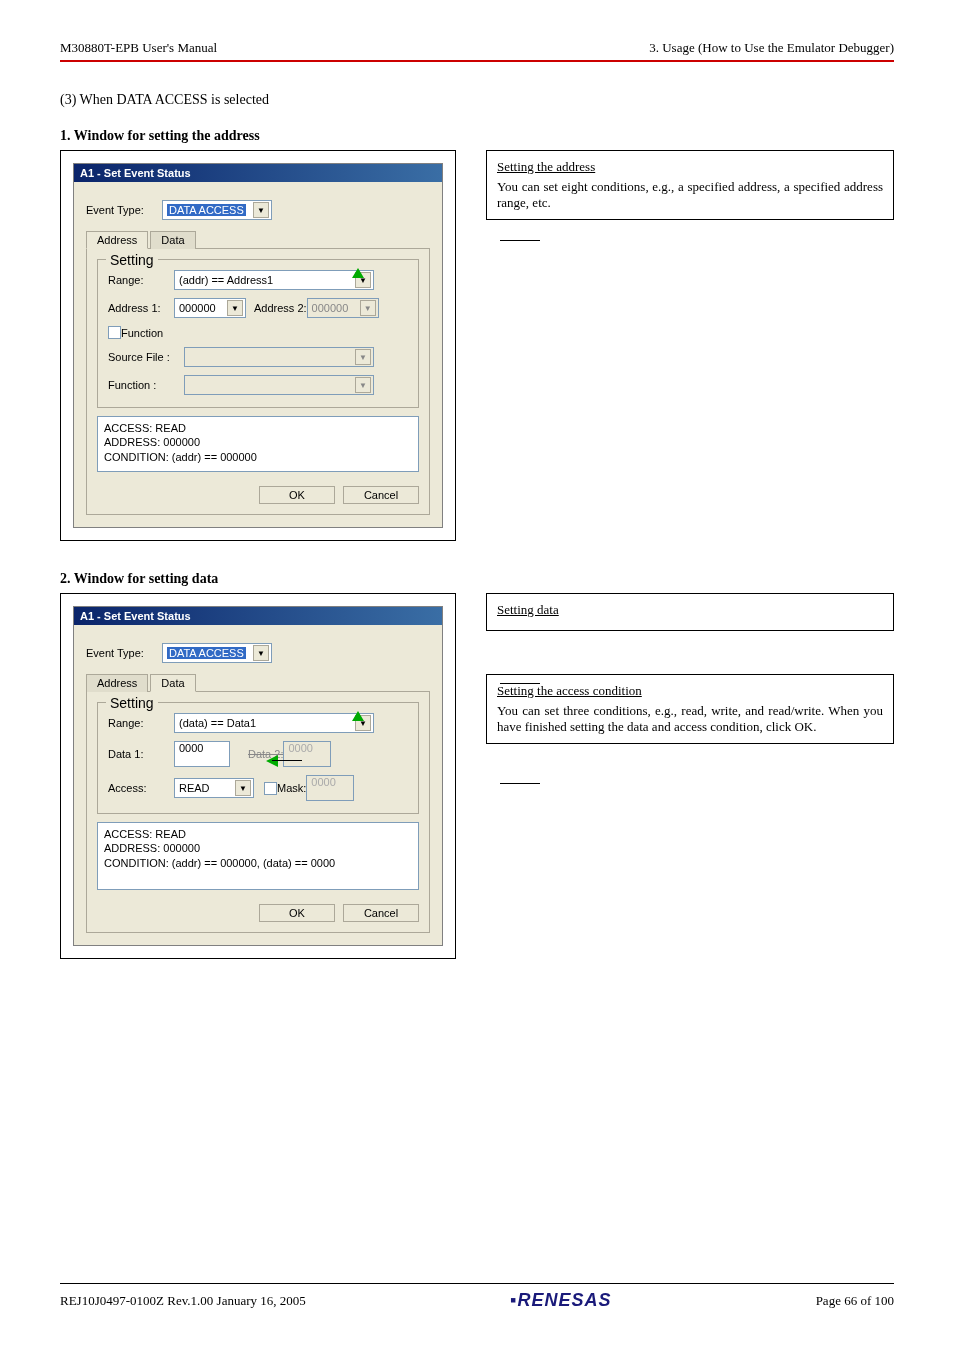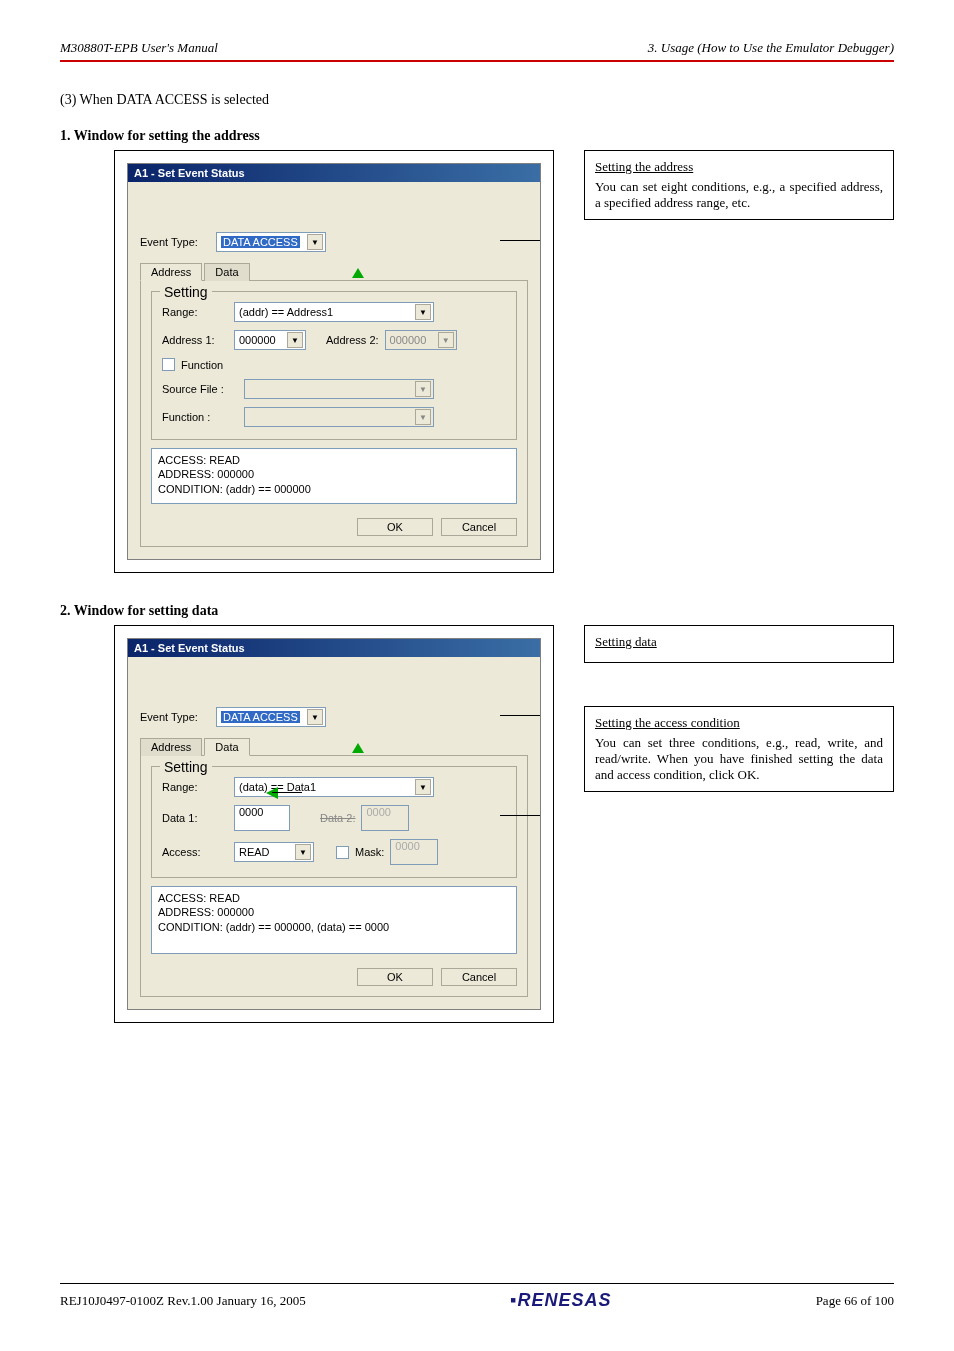--- a/index.html
+++ b/index.html
@@ -13,51 +13,49 @@
     position: relative;
     padding: 40px 60px 60px 60px;
   }
   .page-header {
     display: flex;
     justify-content: space-between;
     font-size: 13px;
     padding-bottom: 4px;
     border-bottom: 2px solid #c00;
     margin-bottom: 30px;
-    font-style: italic;
   }
   .section-title { font-size: 14px; margin-bottom: 20px; }
   .sub-title { font-size: 14px; margin-bottom: 6px; font-weight: bold; }
   .row-two-col {
     display: flex;
     align-items: flex-start;
     gap: 30px;
     margin-bottom: 30px;
-    justify-content: flex-end;
   }
   .dialog-wrap {
     border: 1px solid #000;
     padding: 12px;
     width: 440px;
   }
   .dialog {
     border: 1px solid #808080;
     background: #ece9d8;
     font-family: Tahoma, sans-serif;
     font-size: 11px;
     color: #000;
   }
   .dlg-title {
     background: linear-gradient(to right, #0a246a, #3a6ea5);
     color: #fff;
     padding: 3px 6px;
     font-weight: bold;
     font-size: 11px;
   }
-  .dlg-body { padding: 10px 12px 12px 12px; margin-top: 40px; }
+  .dlg-body { padding: 18px 12px 12px 12px; }
   .row-label { display: flex; align-items: center; gap: 6px; margin-bottom: 10px; }
   .row-label .lbl { width: 70px; }
   .select {
     display: inline-flex;
     align-items: center;
     justify-content: space-between;
     background: #fff;
     border: 1px solid #7f9db9;
     height: 20px;
     padding: 0 2px 0 4px;
@@ -92,21 +90,21 @@
   .fieldset {
     border: 1px solid #aca899;
     padding: 10px 10px 12px 10px;
     position: relative;
     margin-bottom: 8px;
   }
   .fieldset .legend {
     position: absolute; top: -8px; left: 8px;
     background: #ece9d8; padding: 0 4px; font-size: 14px;
   }
-  .frow { display: flex; align-items: center; gap: 6px; margin-bottom: 8px; }
+  .frow { display: flex; align-items: center; gap: 0; margin-bottom: 8px; }
   .frow .flabel { width: 66px; }
   .input {
     background: #fff;
     border: 1px solid #7f9db9;
     height: 26px;
     padding: 0 4px;
     min-width: 60px;
   }
   .input.disabled { background: #ece9d8; color: #aaa; }
   .checkbox { width: 13px; height: 13px; border: 1px solid #7f9db9; background: #fff; display: inline-block; }
@@ -126,21 +124,21 @@
     border: 1px solid #aca899;
     background: #ece9d8;
     padding: 2px 0;
     width: 76px;
     text-align: center;
     font-size: 11px;
   }
   .callout-box {
     border: 1px solid #000;
     padding: 8px 10px;
-    width: 310px;
+    width: 408px;
     font-size: 13px;
     text-align: justify;
   }
   .callout-box .ch { text-decoration: underline; display: inline-block; margin-bottom: 4px; }
   .callout-box + .callout-box { margin-top: 43px; }
   .right-col { display: flex; flex-direction: column; }
   .pointer-green {
     position: absolute;
     width: 0; height: 0;
     border: 6px solid transparent;

